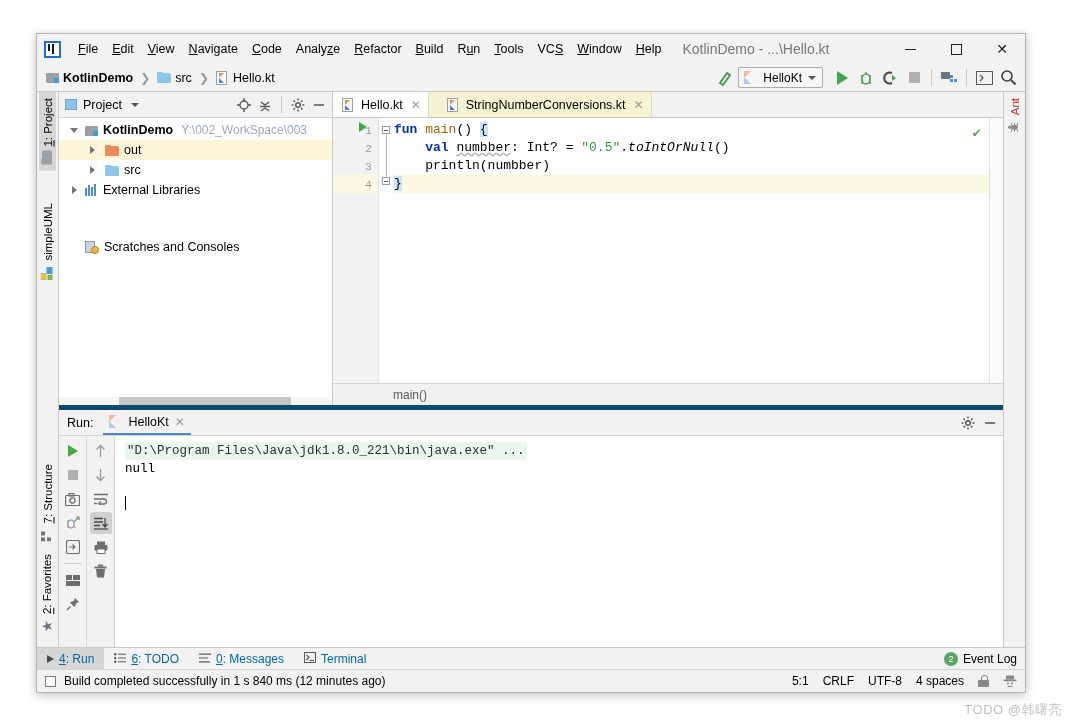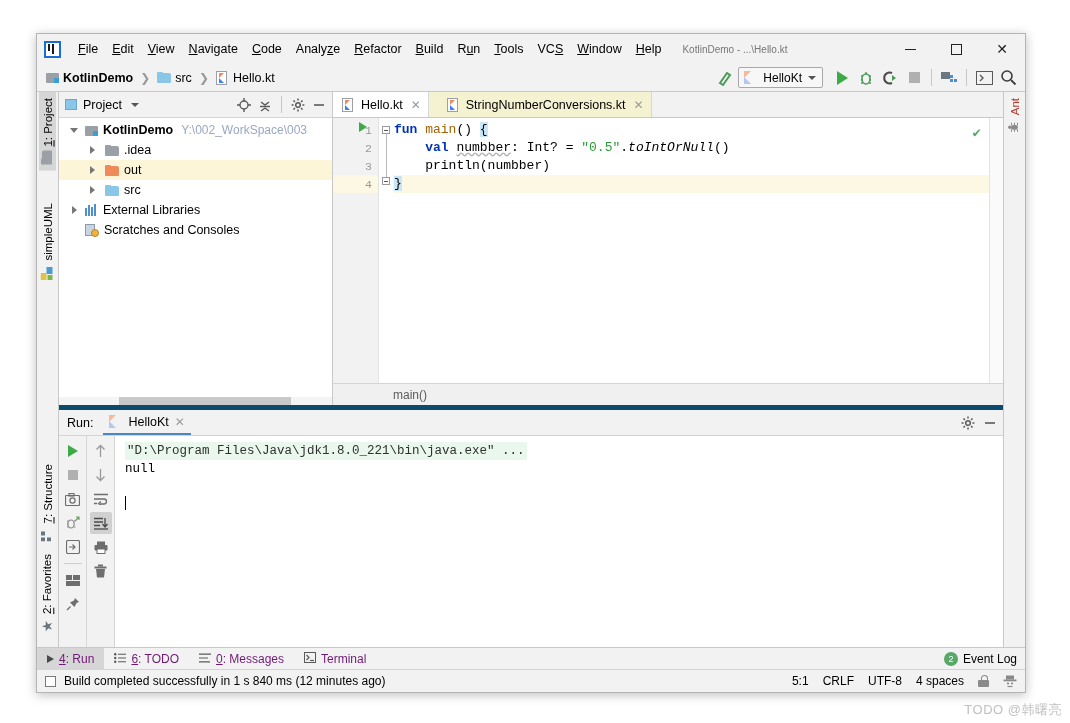--- a/index.html
+++ b/index.html
@@ -55,21 +55,21 @@
   }
   .menu { display: flex; align-items: center; }
   .menu-item {
     font-size: 12.5px; color: #000000;
     padding: 3px 7px;
     cursor: default;
     white-space: nowrap;
   }
   .menu-item u { text-decoration: underline; }
   .win-title {
-    font-size: 10px; color: #777777;
+    font-size: 14px; color: #777777;
     margin-left: 14px; white-space: nowrap;
   }
   .win-controls {
     position: absolute; right: 0; top: 0;
     height: 30px; display: flex; align-items: center;
   }
   .win-btn {
     width: 46px; height: 30px;
     display: flex; align-items: center; justify-content: center;
     color: #222; font-size: 14px;
@@ -405,21 +405,21 @@
   }
 
   
   .bottom-tabs {
     height: 22px; background:#f2f2f2;
     border-top:1px solid #c8c8c8;
     display:flex;align-items:stretch; flex:0 0 auto;
   }
   .btab {
     display:flex;align-items:center;gap:5px;
-    padding:0 10px; font-size:12px;color:#701a75;cursor:default;
+    padding:0 10px; font-size:12px;color:#0369a1;cursor:default;
   }
   .btab.active { background:#d6d6d6; }
   .btab u { text-decoration:underline; }
   .bottom-right { margin-left:auto;display:flex;align-items:center;gap:6px;padding-right:8px; }
   .eventlog { display:flex;align-items:center;gap:5px;font-size:12px;color:#000; }
   .badge {
     width:14px;height:14px;border-radius:50%;background:#59a869;color:#fff;
     font-size:9px;display:flex;align-items:center;justify-content:center;
     font-family:"Liberation Sans",sans-serif;
   }
@@ -650,30 +650,20 @@
                     <span class="arrow-d"></span>
                   </span>
                 <span class="ico ico-module" style="margin-left:4px;">
                     <span class="f"></span>
                     <span class="b"></span>
                   </span>
                 <span class="tree-label bold">KotlinDemo</span>
                 <span class="tree-path">Y:\002_WorkSpace\003</span>
               </div>
 
-              <div class="tree-row" style="padding-left:26px;">
-                <span class="tw">
-                    <span class="arrow-r"></span>
-                  </span>
-                <span class="ico ico-folder gray" style="margin-left:6px;">
-                    <span class="t"></span>
-                    <span class="f"></span>
-                  </span>
-                <span class="tree-label">.idea</span>
-              </div>
 
               <div class="tree-row sel" style="padding-left:26px;">
                 <span class="tw">
                     <span class="arrow-r"></span>
                   </span>
                 <span class="ico ico-folder orange" style="margin-left:6px;">
                     <span class="t"></span>
                     <span class="f"></span>
                   </span>
                 <span class="tree-label">out</span>
@@ -697,21 +687,21 @@
                   </span>
                 <span class="ico ico-lib" style="margin-left:4px;">
                   <i style="left:0px;height:8px;"></i>
                     <i style="left:3px;height:11px;"></i>
                     <i style="left:6px;height:9px;"></i>
                     <i style="left:9px;height:12px;"></i>
                 </span>
                 <span class="tree-label">External Libraries</span>
               </div>
 
-              <div class="tree-row" style="padding-left:8px;">
+              <div class="tree-row" style="padding-left:8px;margin-top:37px;">
                 <span class="tw"></span>
                 <span class="ico ico-scratch" style="margin-left:4px;">
                     <span class="pg"></span>
                     <span class="cl"></span>
                   </span>
                 <span class="tree-label">Scratches and Consoles</span>
               </div>
             </div>
 
             <div style="height:8px;position:relative;background:#f4f4f4;">

